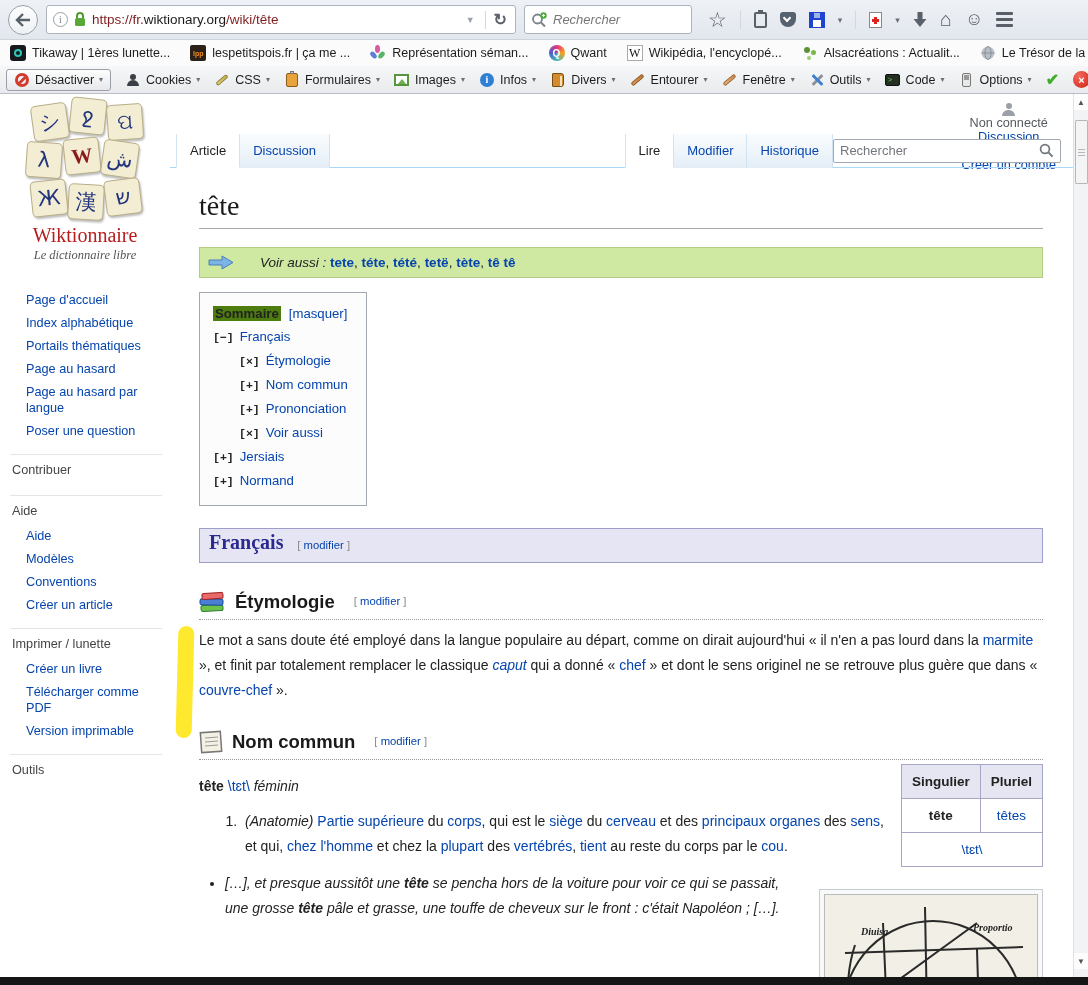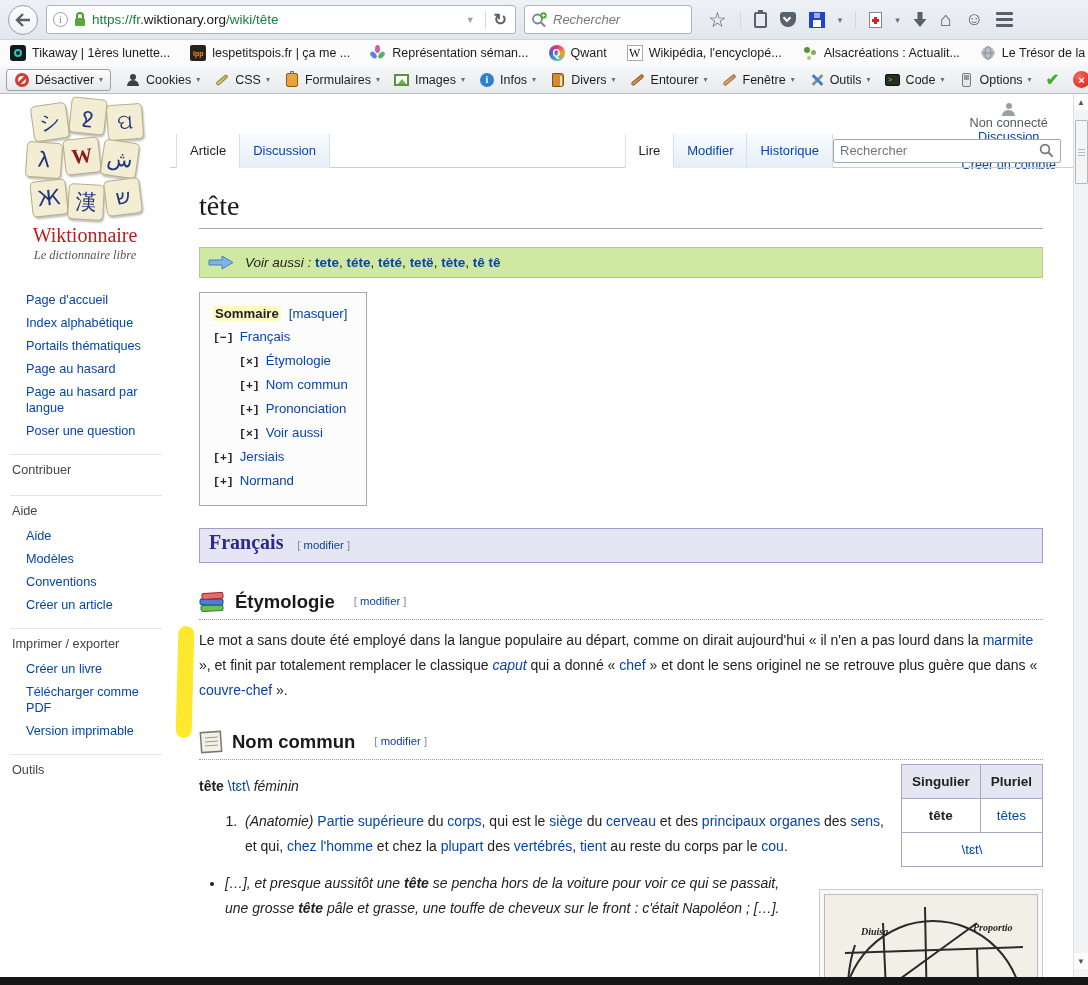--- a/index.html
+++ b/index.html
@@ -10,21 +10,21 @@
   .navbar { position:absolute; top:0; left:0; width:1088px; height:40px;
     background:linear-gradient(#eef1f5,#e2e7ee); border-bottom:1px solid #cdd4dc;
     display:flex; align-items:center; padding:0 8px; gap:8px; }
   .back-btn { width:30px; height:30px; border-radius:50%; border:1px solid #99a1ab;
     background:linear-gradient(#fdfdfd,#eef1f4); display:flex; align-items:center; justify-content:center; flex:0 0 auto; }
   .urlbar { width:470px; height:29px; background:#fff; border:1px solid #aeb4bb; border-radius:3px;
     display:flex; align-items:center; padding:0 6px; gap:6px; }
   .info-circ { width:15px; height:15px; border:1px solid #98a0a8; border-radius:50%;
     color:#7c848c; font-size:10px; font-family:"Liberation Serif",serif; display:flex; align-items:center; justify-content:center; }
   .url-text { font-size:13.5px; white-space:nowrap; overflow:hidden; flex:1; }
-  .url-gray { color:#15803d; } .url-dark { color:#1a1a1a; }
+  .url-gray { color:#7f1d1d; } .url-dark { color:#1a1a1a; }
   .url-drop { color:#9aa2ab; font-size:9px; padding:0 4px; }
   .vsep { width:1px; height:18px; background:#d4d8dd; }
   .reload { color:#5a6069; font-size:17px; font-weight:bold; padding:0 2px; }
   .searchbar { width:168px; height:29px; background:#fff; border:1px solid #aeb4bb; border-radius:3px;
     display:flex; align-items:center; padding:0 6px; gap:5px; }
   .searchbar input { border:none; outline:none; width:110px; font-size:13px; font-style:italic; color:#555; font-family:"Liberation Sans",sans-serif; background:transparent; }
   .searchbar input::placeholder { color:#777; font-style:italic; }
   .nav-icons { display:flex; align-items:center; gap:13px; margin-left:8px; }
   .nav-ic { color:#5a6069; display:flex; align-items:center; justify-content:center; height:26px; }
   .glyph-star { font-size:21px; line-height:20px; }
@@ -135,24 +135,24 @@
   .wiki-search { align-self:center; width:228px; height:24px; border:1px solid #a2a9b1; border-radius:2px;
     background:#fff; display:flex; align-items:center; padding:0 6px; margin-right:12px; }
   .wiki-search input { border:none; outline:none; flex:1; font-size:13px; color:#555; font-family:"Liberation Sans",sans-serif; }
   .wiki-search input::placeholder { color:#72777d; }
 
   
   .article { position:absolute; left:170px; right:15px; top:75px; bottom:0; background:#fff; padding:0 30px 0 29px; font-size:14px; line-height:25px; overflow:hidden; }
   .lnk { color:#0645ad; } .it { font-style:italic; } .b { font-weight:bold; }
   h1.firstHeading { font-family:"Liberation Serif",serif; font-weight:normal; font-size:28px; line-height:32px; color:#1a1a1a;
     margin-top:21px; padding-bottom:6px; border-bottom:1px solid #a8a8a8; }
-  .voir-banner { margin-top:18px; background:#cfe8a2; border:1px solid #b3cc85; padding:2px 8px; display:flex; align-items:center; gap:11px; font-size:13.5px; }
+  .voir-banner { margin-top:18px; background:#cfe8a2; border:1px solid #b3cc85; padding:2px 8px; display:flex; align-items:center; gap:26px; font-size:13.5px; }
   .voir-arrow { flex:0 0 auto; display:flex; }
   .toc { display:inline-block; margin-top:14px; border:1px solid #a2a9b1; background:#fcfcfc; padding:9px 18px 12px 13px; font-size:13.2px; line-height:23px; }
-  .toc-title { font-weight:bold; background:#fef9c3; padding:0 2px; }
+  .toc-title { font-weight:bold; background:#4d7c0f; padding:0 2px; }
   .toc-toggle-wrap { margin-left:8px; color:#0645ad; }
   .toc-item { white-space:nowrap; }
   .toc-item .tg { font-family:"Liberation Mono",monospace; font-weight:bold; color:#222; font-size:11.5px; margin-right:6px; }
   .toc-item .tl { color:#0645ad; }
   .lvl2 { padding-left:26px; }
   .lang-header { margin-top:22px; background:#e5e5f4; border:1px solid #9e9ec9; padding:1px 9px 4px; }
   .lang-header .lt { font-family:"Liberation Serif",serif; font-weight:bold; font-size:20px; color:#2b2b8f; }
   .modif { font-size:11.3px; margin-left:10px; }
   .modif .br { color:#8a8a8a; } .modif .mw { color:#0645ad; }
   .h3row { margin-top:26px; display:flex; align-items:center; gap:9px; border-bottom:1px dotted #9a9a9a; padding-bottom:5px; }
@@ -438,21 +438,21 @@
     <div class="side-sec">
       <div class="sec-title">Aide</div>
       <ul>
         <li><span class="slink">Aide</span></li>
         <li><span class="slink">Modèles</span></li>
         <li><span class="slink">Conventions</span></li>
         <li><span class="slink">Créer un article</span></li>
       </ul>
     </div>
     <div class="side-sec">
-      <div class="sec-title">Imprimer / exporter</div>
+      <div class="sec-title">Imprimer / lunette</div>
       <ul>
         <li><span class="slink">Créer un livre</span></li>
         <li><span class="slink">Télécharger comme PDF</span></li>
         <li><span class="slink">Version imprimable</span></li>
       </ul>
     </div>
     <div class="side-sec">
       <div class="sec-title">Outils</div>
     </div>
 

